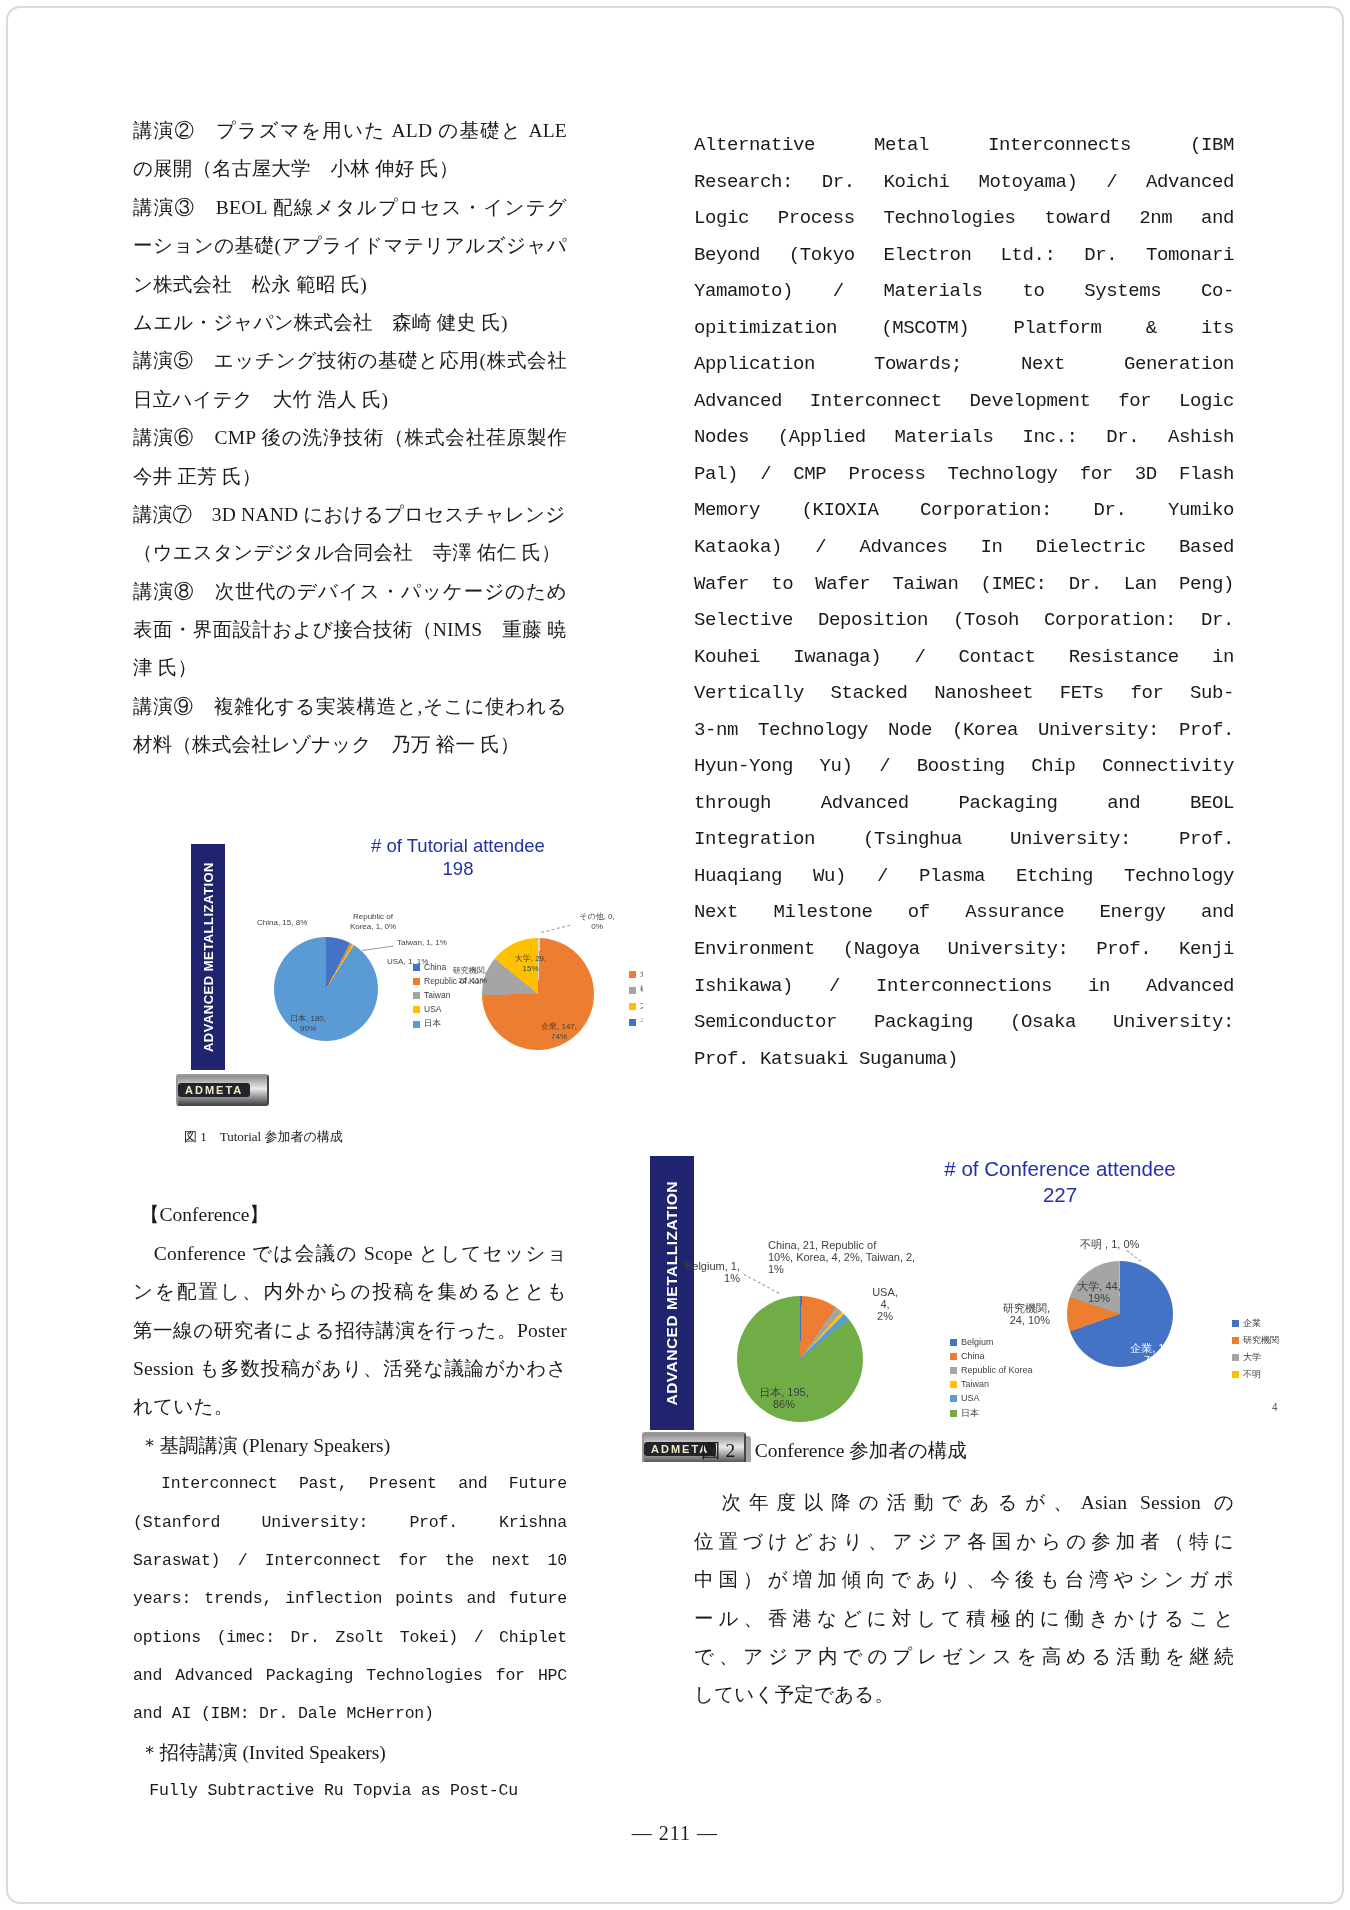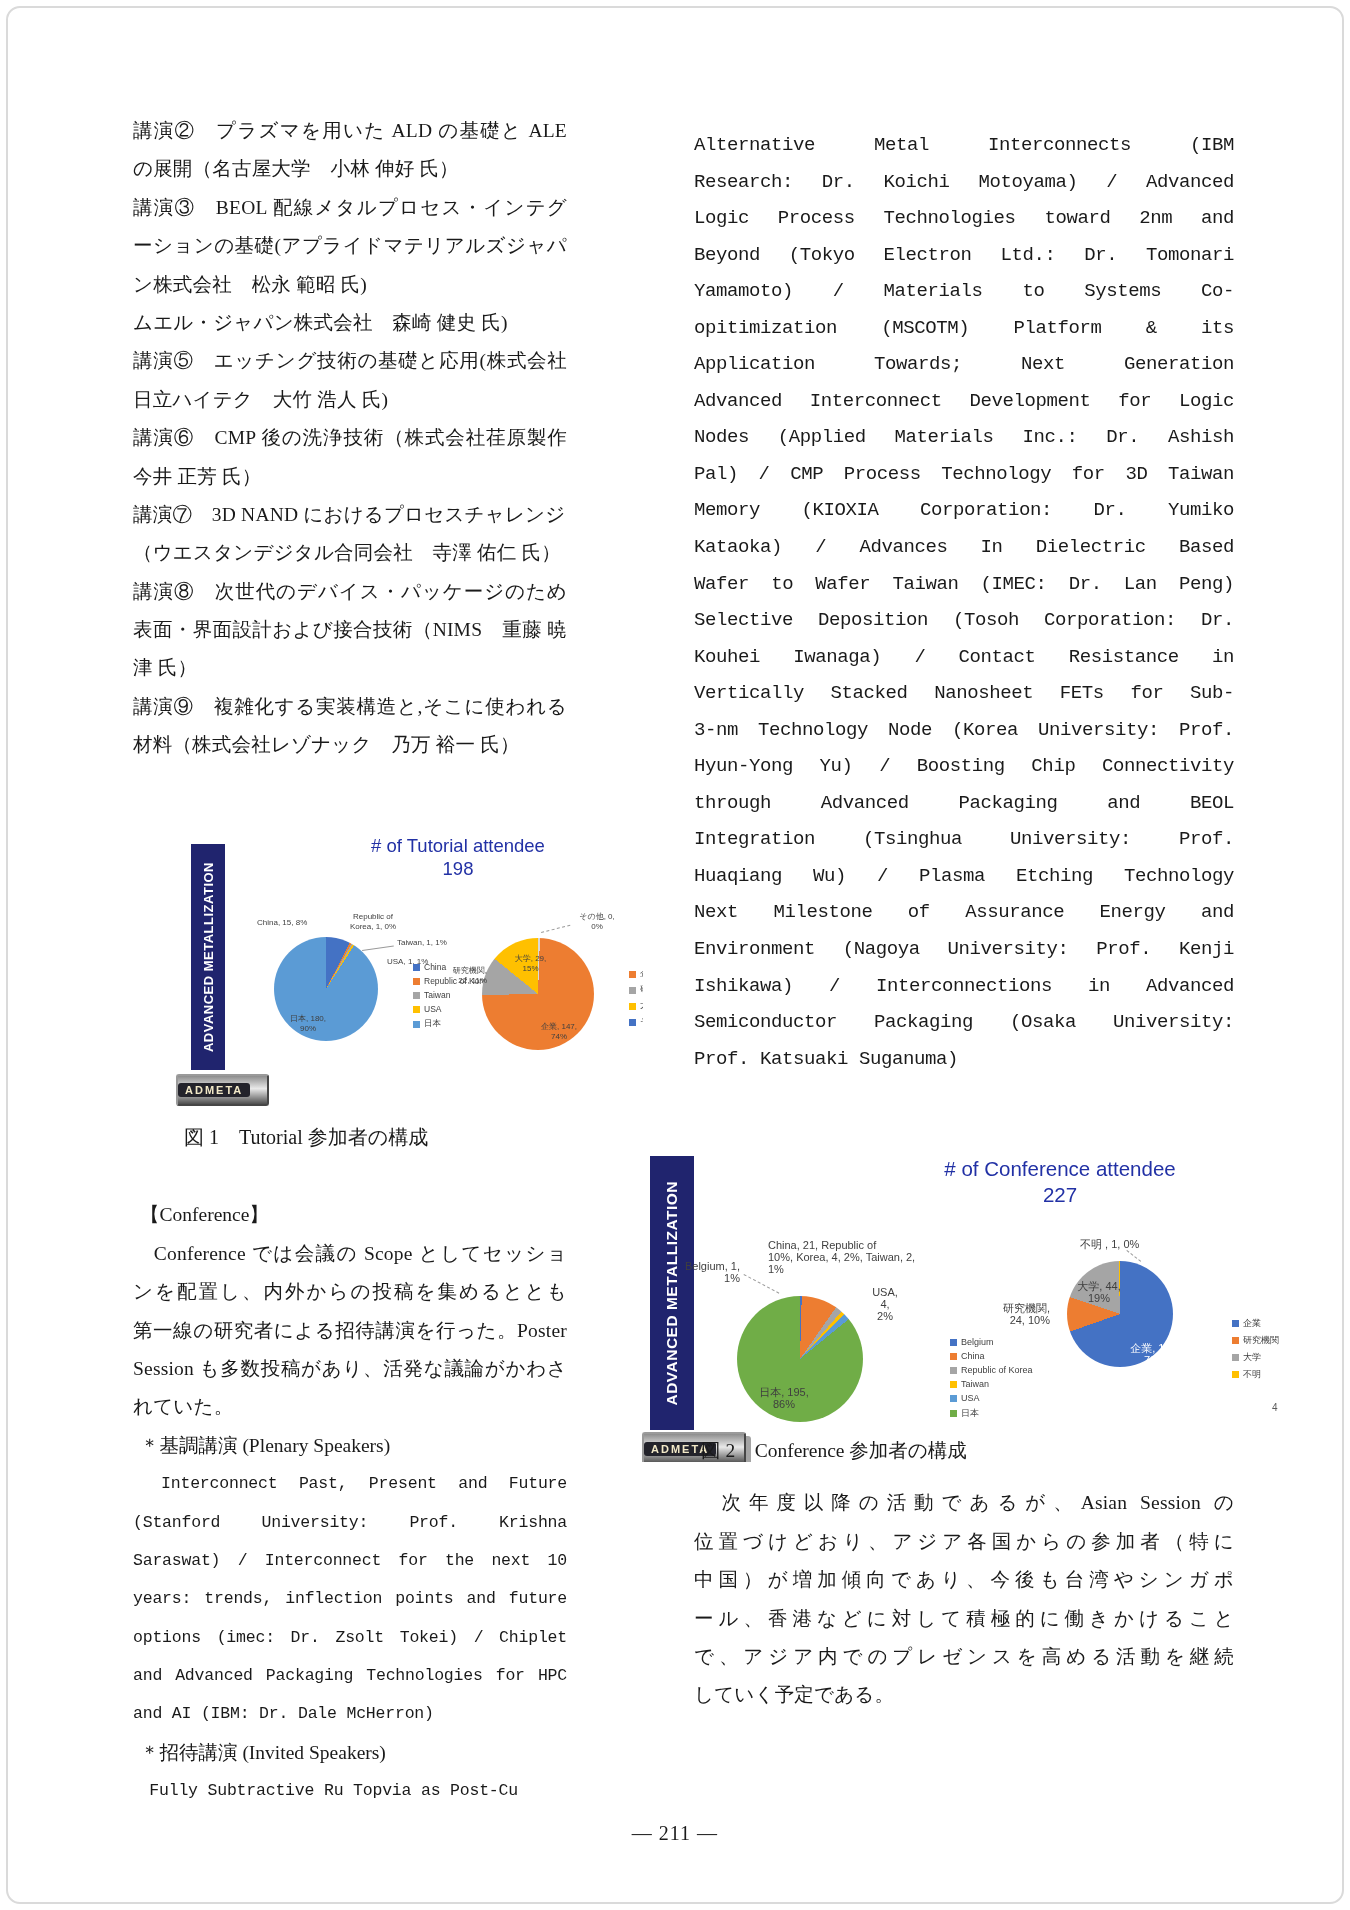--- a/index.html
+++ b/index.html
@@ -10,21 +10,21 @@
 
   
   .txtblock{position:absolute;}
   .ln{height:38.4px;line-height:38.4px;text-align:justify;text-align-last:left;
       font-size:19.5px;letter-spacing:0.2px;overflow:hidden;}
   .ln.j{text-align-last:justify;}
   .en .ln{height:36.55px;line-height:36.55px;font-family:"Liberation Mono","DejaVu Sans Mono",monospace;
       font-size:19px;letter-spacing:-0.4px;}
   .mono-s .ln{font-family:"Liberation Mono","DejaVu Sans Mono",monospace;font-size:16.5px;letter-spacing:-0.2px;}
   .heading{height:38.4px;line-height:38.4px;font-size:19.5px;padding-left:7px;}
-  .caption{height:38.4px;line-height:38.4px;font-size:20px;padding-left:51px;margin-bottom:40px;}
+  .caption{height:38.4px;line-height:38.4px;font-size:13px;padding-left:51px;margin-bottom:40px;}
   .footer{position:absolute;left:0;top:1822px;width:100%;text-align:center;
       font-size:20px;letter-spacing:1px;}
 
   
   .figure{position:absolute;background:#fff;overflow:hidden;font-family:"Liberation Sans","DejaVu Sans",sans-serif;}
   .banner{position:absolute;background:#20246e;display:flex;align-items:center;justify-content:center;}
   .banner span{writing-mode:vertical-rl;transform:rotate(180deg);color:#ffffff;
       font-weight:bold;letter-spacing:0.5px;white-space:nowrap;}
   .admeta{position:absolute;border:2px outset #9a9a9a;border-radius:3px;
       background:linear-gradient(180deg,#8d8d8d 0%,#e9e9e9 45%,#4f4f4f 100%);
@@ -191,21 +191,21 @@
   <section class="txtblock en" style="left:694px;top:127px;width:540px;">
       <div class="ln j">Alternative Metal Interconnects (IBM</div>
       <div class="ln j">Research: Dr. Koichi Motoyama) / Advanced</div>
       <div class="ln j">Logic Process Technologies toward 2nm and</div>
       <div class="ln j">Beyond (Tokyo Electron Ltd.: Dr. Tomonari</div>
       <div class="ln j">Yamamoto) / Materials to Systems Co-</div>
       <div class="ln j">opitimization (MSCOTM) Platform &amp; its</div>
       <div class="ln j">Application Towards; Next Generation</div>
       <div class="ln j">Advanced Interconnect Development for Logic</div>
       <div class="ln j">Nodes (Applied Materials Inc.: Dr. Ashish</div>
-      <div class="ln j">Pal) / CMP Process Technology for 3D Taiwan</div>
+      <div class="ln j">Pal) / CMP Process Technology for 3D Flash</div>
       <div class="ln j">Memory (KIOXIA Corporation: Dr. Yumiko</div>
       <div class="ln j">Kataoka) / Advances In Dielectric Based</div>
       <div class="ln j">Wafer to Wafer Taiwan (IMEC: Dr. Lan Peng)</div>
       <div class="ln j">Selective Deposition (Tosoh Corporation: Dr.</div>
       <div class="ln j">Kouhei Iwanaga) / Contact Resistance in</div>
       <div class="ln j">Vertically Stacked Nanosheet FETs for Sub-</div>
       <div class="ln j">3-nm Technology Node (Korea University: Prof.</div>
       <div class="ln j">Hyun-Yong Yu) / Boosting Chip Connectivity</div>
       <div class="ln j">through Advanced Packaging and BEOL</div>
       <div class="ln j">Integration (Tsinghua University: Prof.</div>

